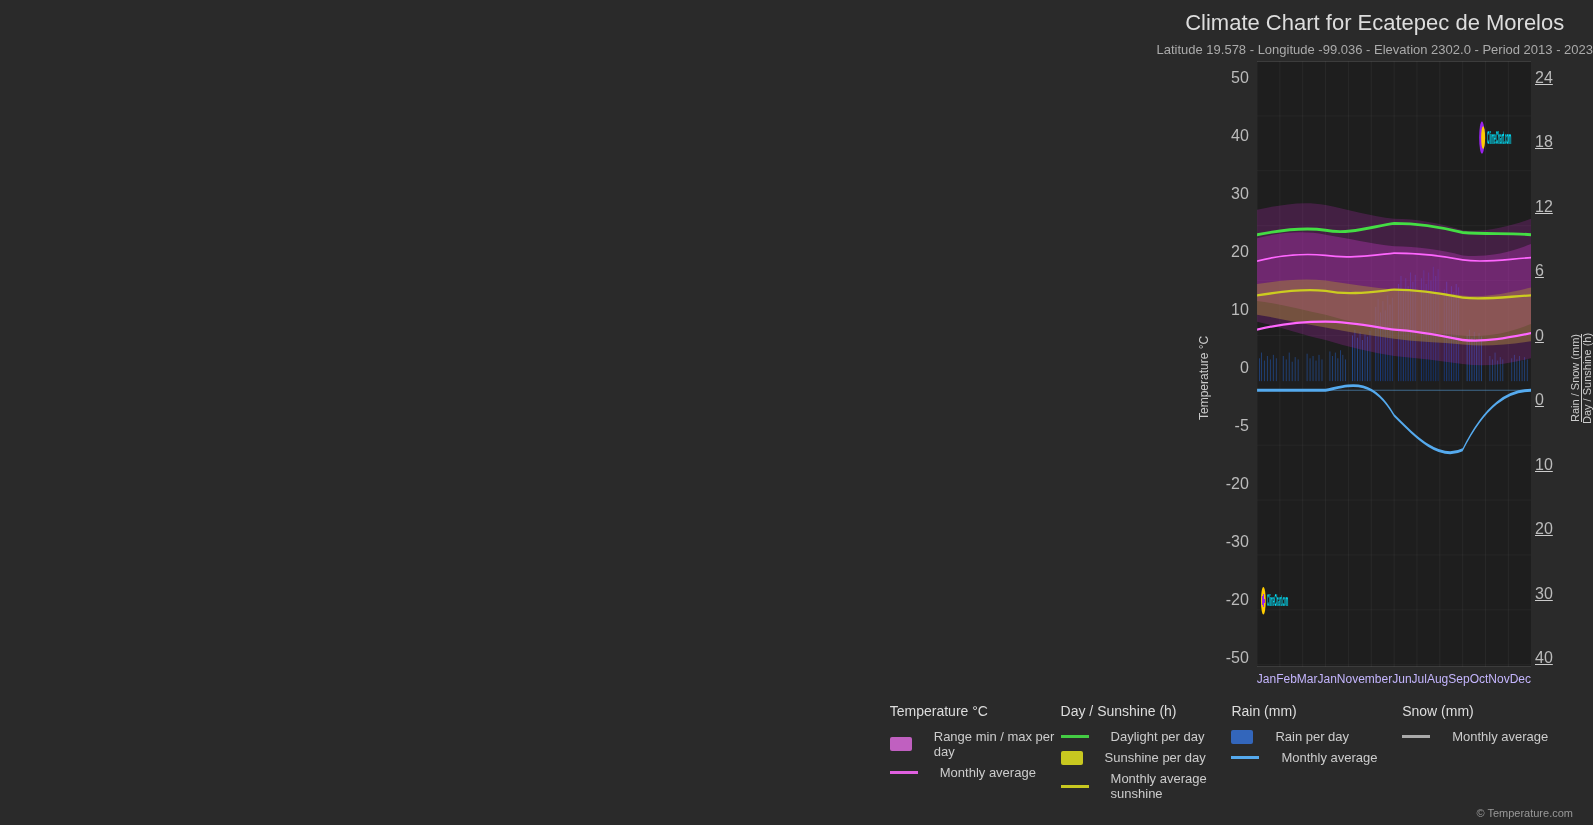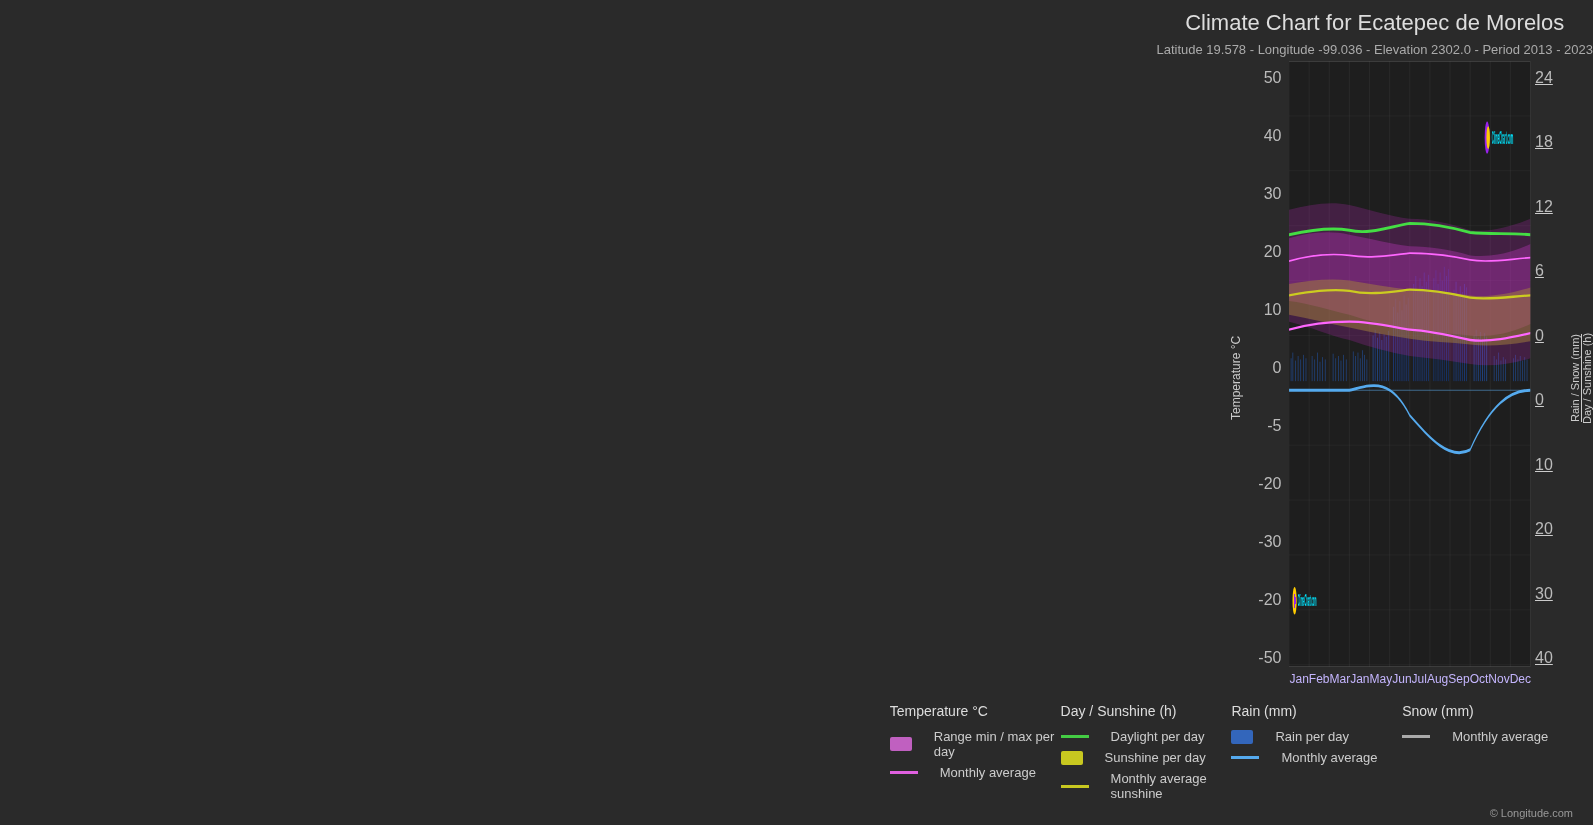--- a/index.html
+++ b/index.html
@@ -324,21 +324,21 @@
 
           <rect x="0" y="0" width="1380" height="530" fill="none" stroke="#555" stroke-width="1"></rect>
         </svg>
       </div>
 
       <div class="x-axis-labels">
         <span class="x-label">Jan</span>
         <span class="x-label">Feb</span>
         <span class="x-label">Mar</span>
         <span class="x-label">Jan</span>
-        <span class="x-label">May</span>
+        <span class="x-label">November</span>
         <span class="x-label">Jun</span>
         <span class="x-label">Jul</span>
         <span class="x-label">Aug</span>
         <span class="x-label">Sep</span>
         <span class="x-label">Oct</span>
         <span class="x-label">Nov</span>
         <span class="x-label">Dec</span>
       </div>
     </div>
 
@@ -406,14 +406,14 @@
 
     <div class="legend-col">
       <div class="legend-col-title">Snow (mm)</div>
       <div class="legend-item">
         <div class="legend-line" style="background:#aaaaaa;"></div>
         <span>Monthly average</span>
       </div>
     </div>
   </div>
 
-  <div class="copyright">© Longitude.com</div>
+  <div class="copyright">© Temperature.com</div>
 </div>
 
 </body></html>

